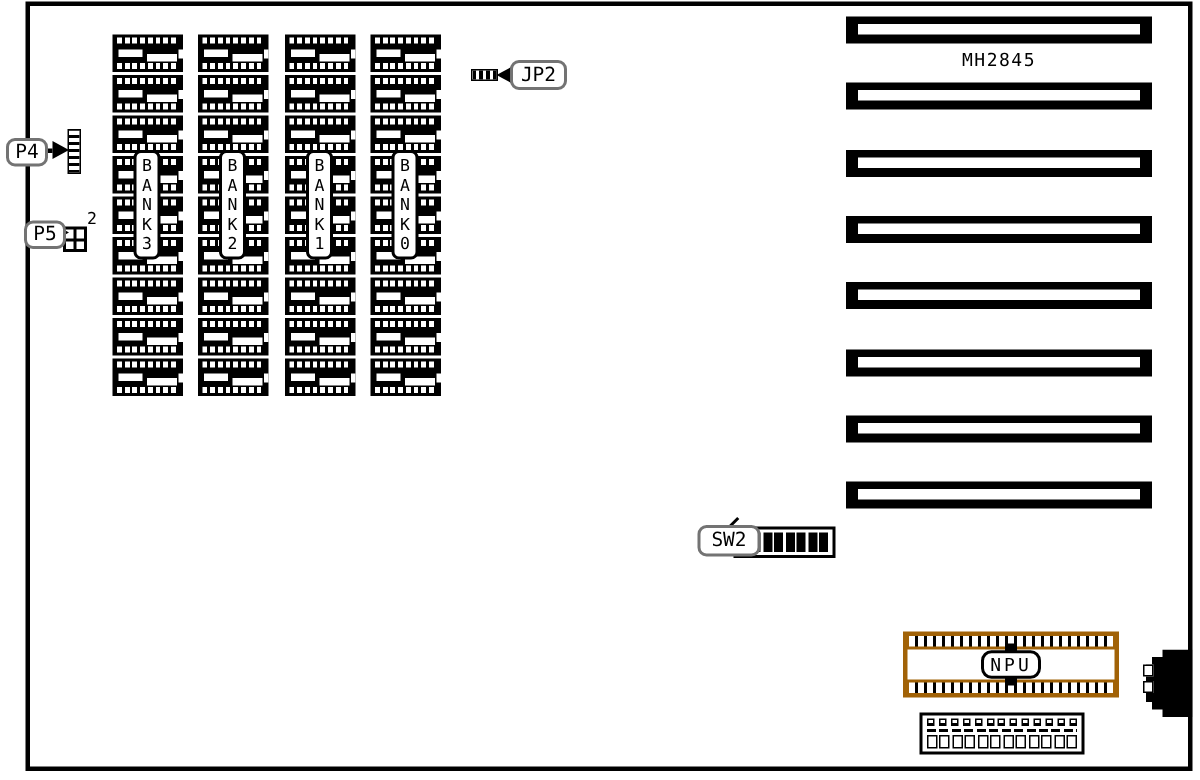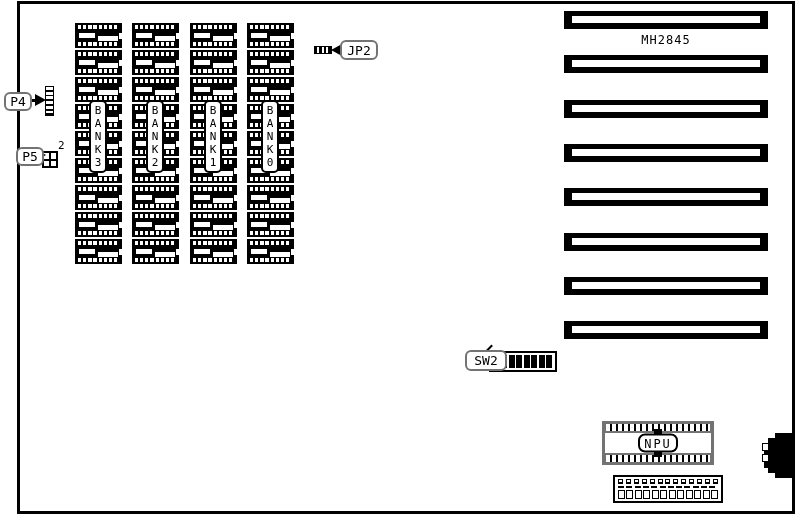--- a/index.html
+++ b/index.html
@@ -60,21 +60,21 @@
   .dip-closed{background:#000;}
   .sw2-flag{position:absolute;left:488px;top:344px;width:2px;height:9px;background:#000;
     transform:rotate(45deg);z-index:2;}
 
   
   .cpu{position:absolute;left:605px;top:371px;width:126px;height:43px;background:#000;
     display:flex;align-items:center;justify-content:center;z-index:1;}
   .cpu-tag{background:#fff;color:#000;font-size:13px;letter-spacing:3px;padding:1px 2px 1px 4px;}
 
   
-  .npu{position:absolute;left:602px;top:421px;width:112px;height:44px;background:#737373;z-index:1;}
+  .npu{position:absolute;left:602px;top:421px;width:144px;height:44px;background:#a16207;z-index:1;}
   .npu-band-top{position:absolute;left:4px;right:4px;top:3px;height:7px;
     background:repeating-linear-gradient(90deg,#fff 0 4px,#000 4px 6px);}
   .npu-band-bot{position:absolute;left:4px;right:4px;bottom:3px;height:7px;
     background:repeating-linear-gradient(90deg,#fff 0 4px,#000 4px 6px);}
   .npu-mid{position:absolute;left:3px;right:3px;top:12px;bottom:12px;background:#fff;}
   .npu-tab{position:absolute;left:50%;transform:translateX(-50%);width:8px;height:5px;background:#000;}
   .npu-tag{position:absolute;left:50%;top:50%;transform:translate(-50%,-50%);width:40px;height:19px;
     border:2px solid #000;border-radius:7px;background:#fff;box-sizing:border-box;display:flex;
     align-items:center;justify-content:center;font-size:12px;letter-spacing:2px;z-index:2;}
 

